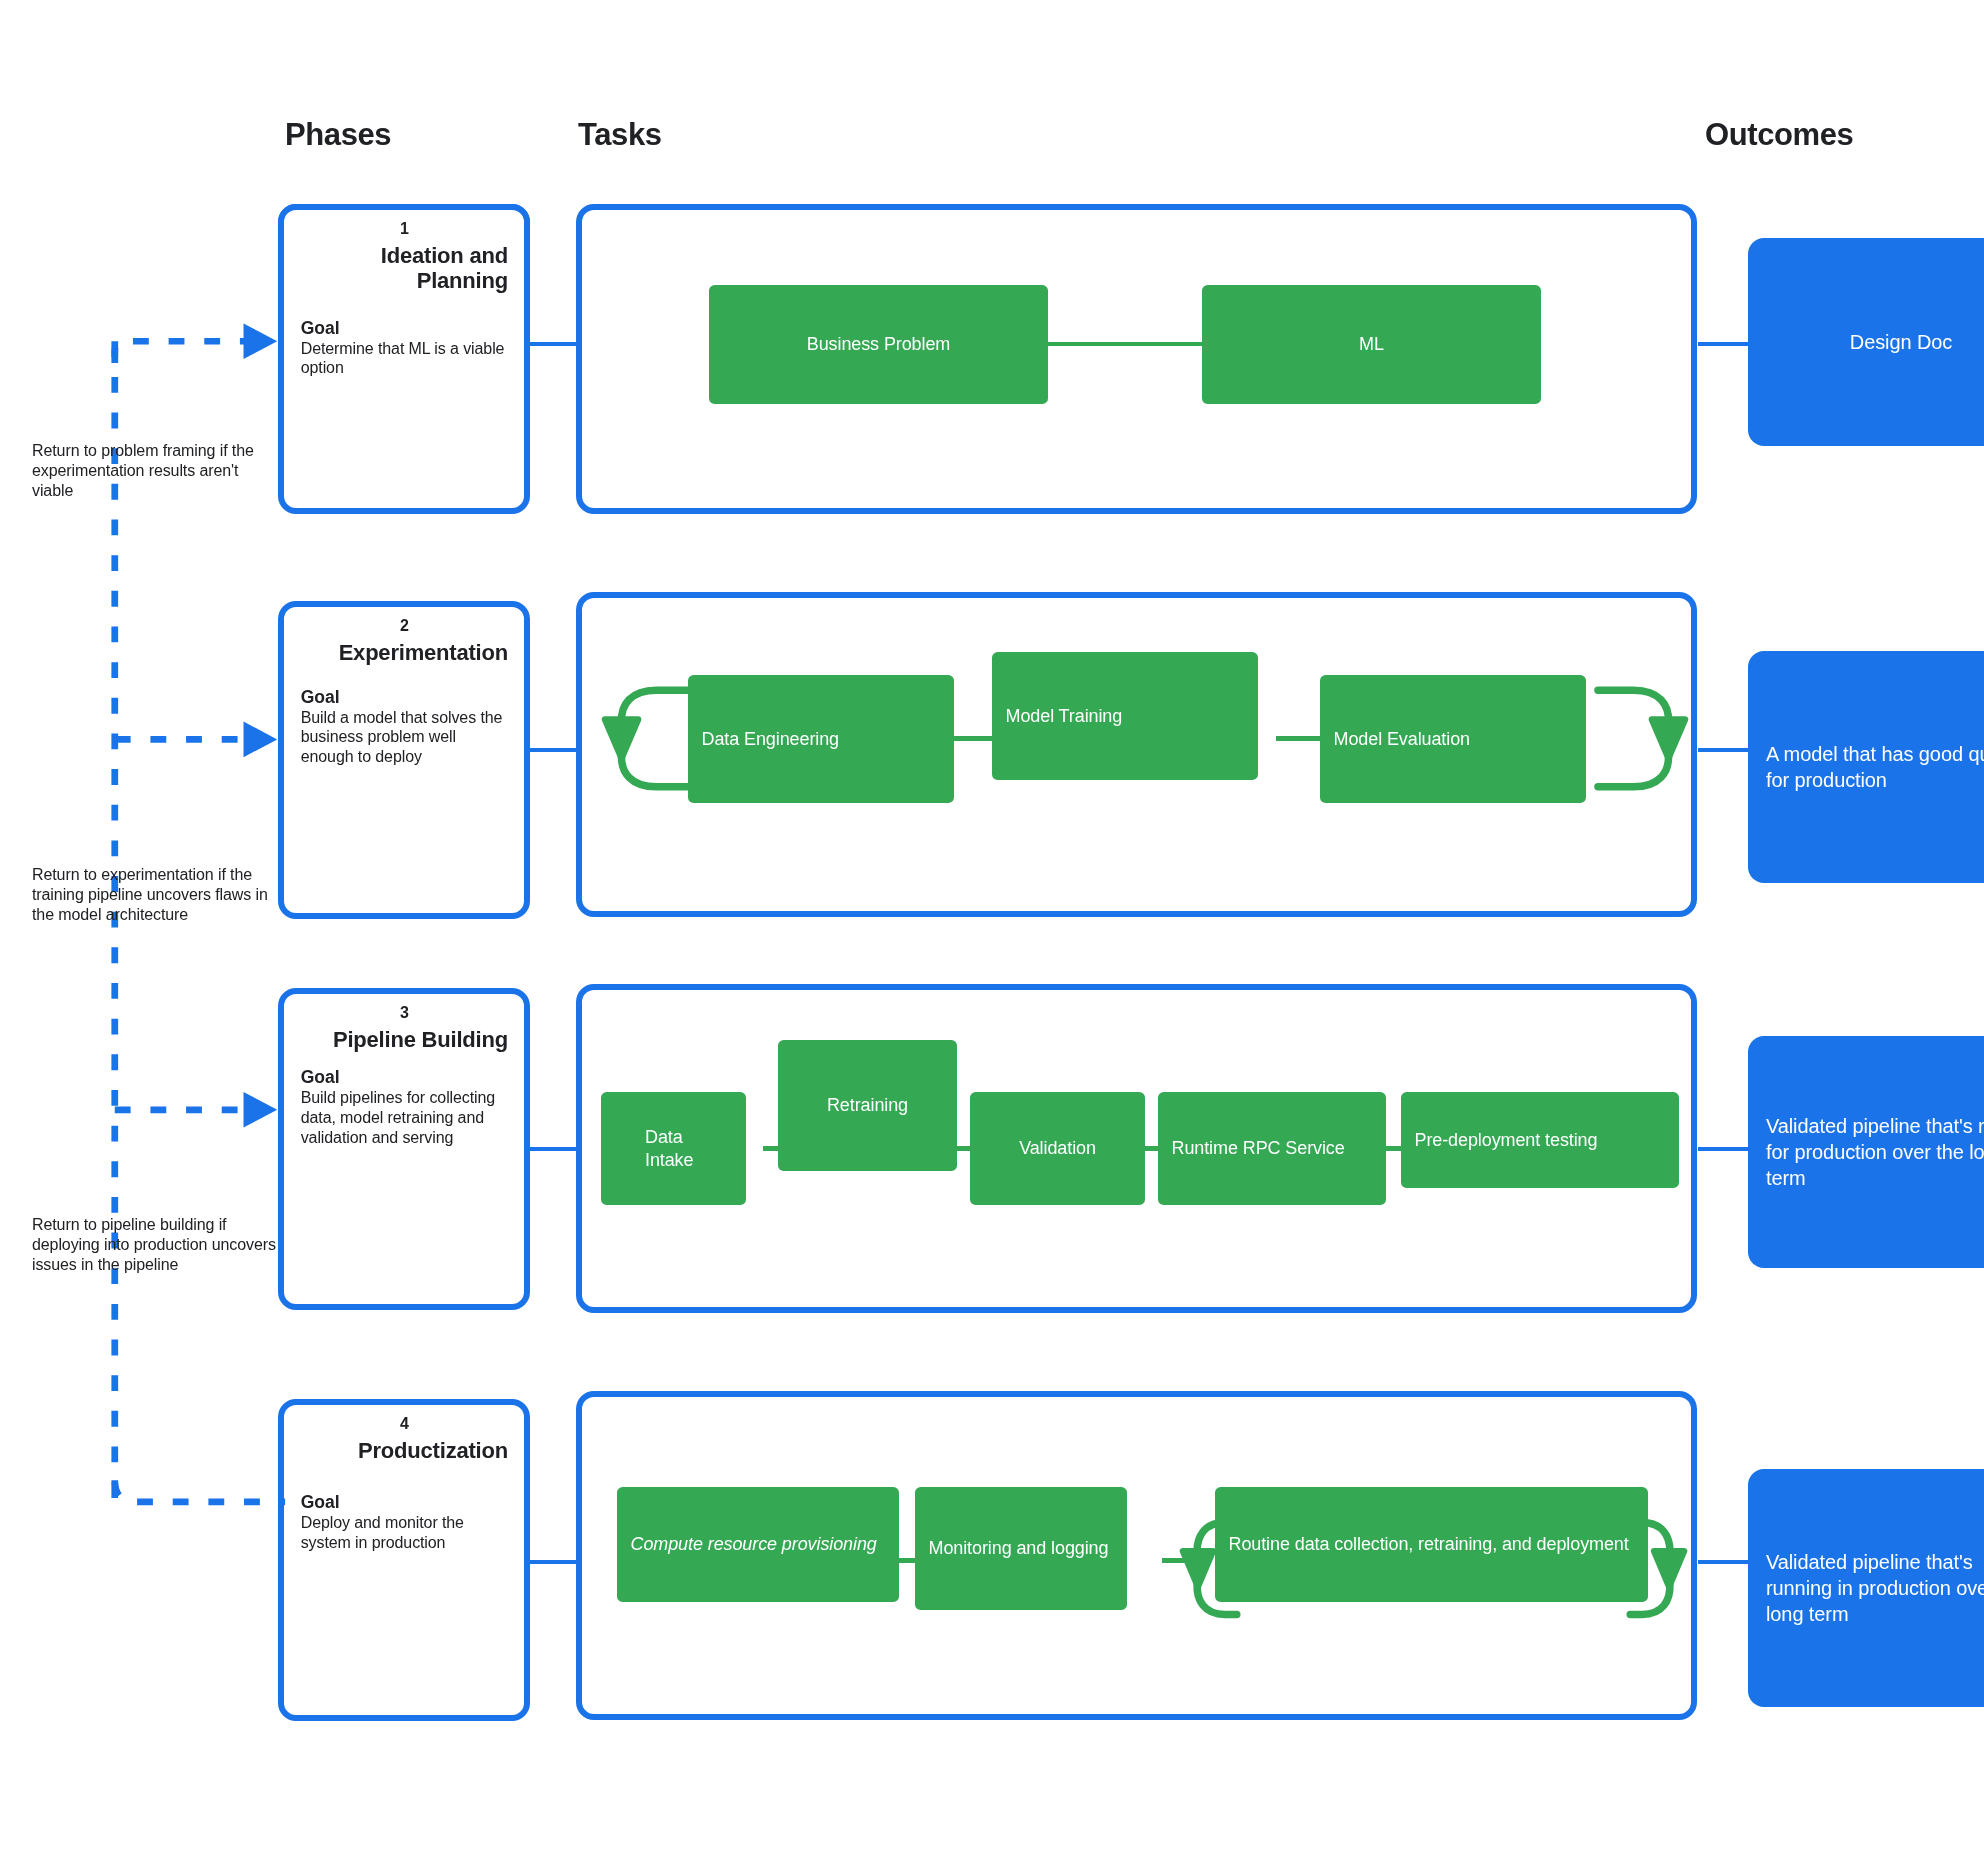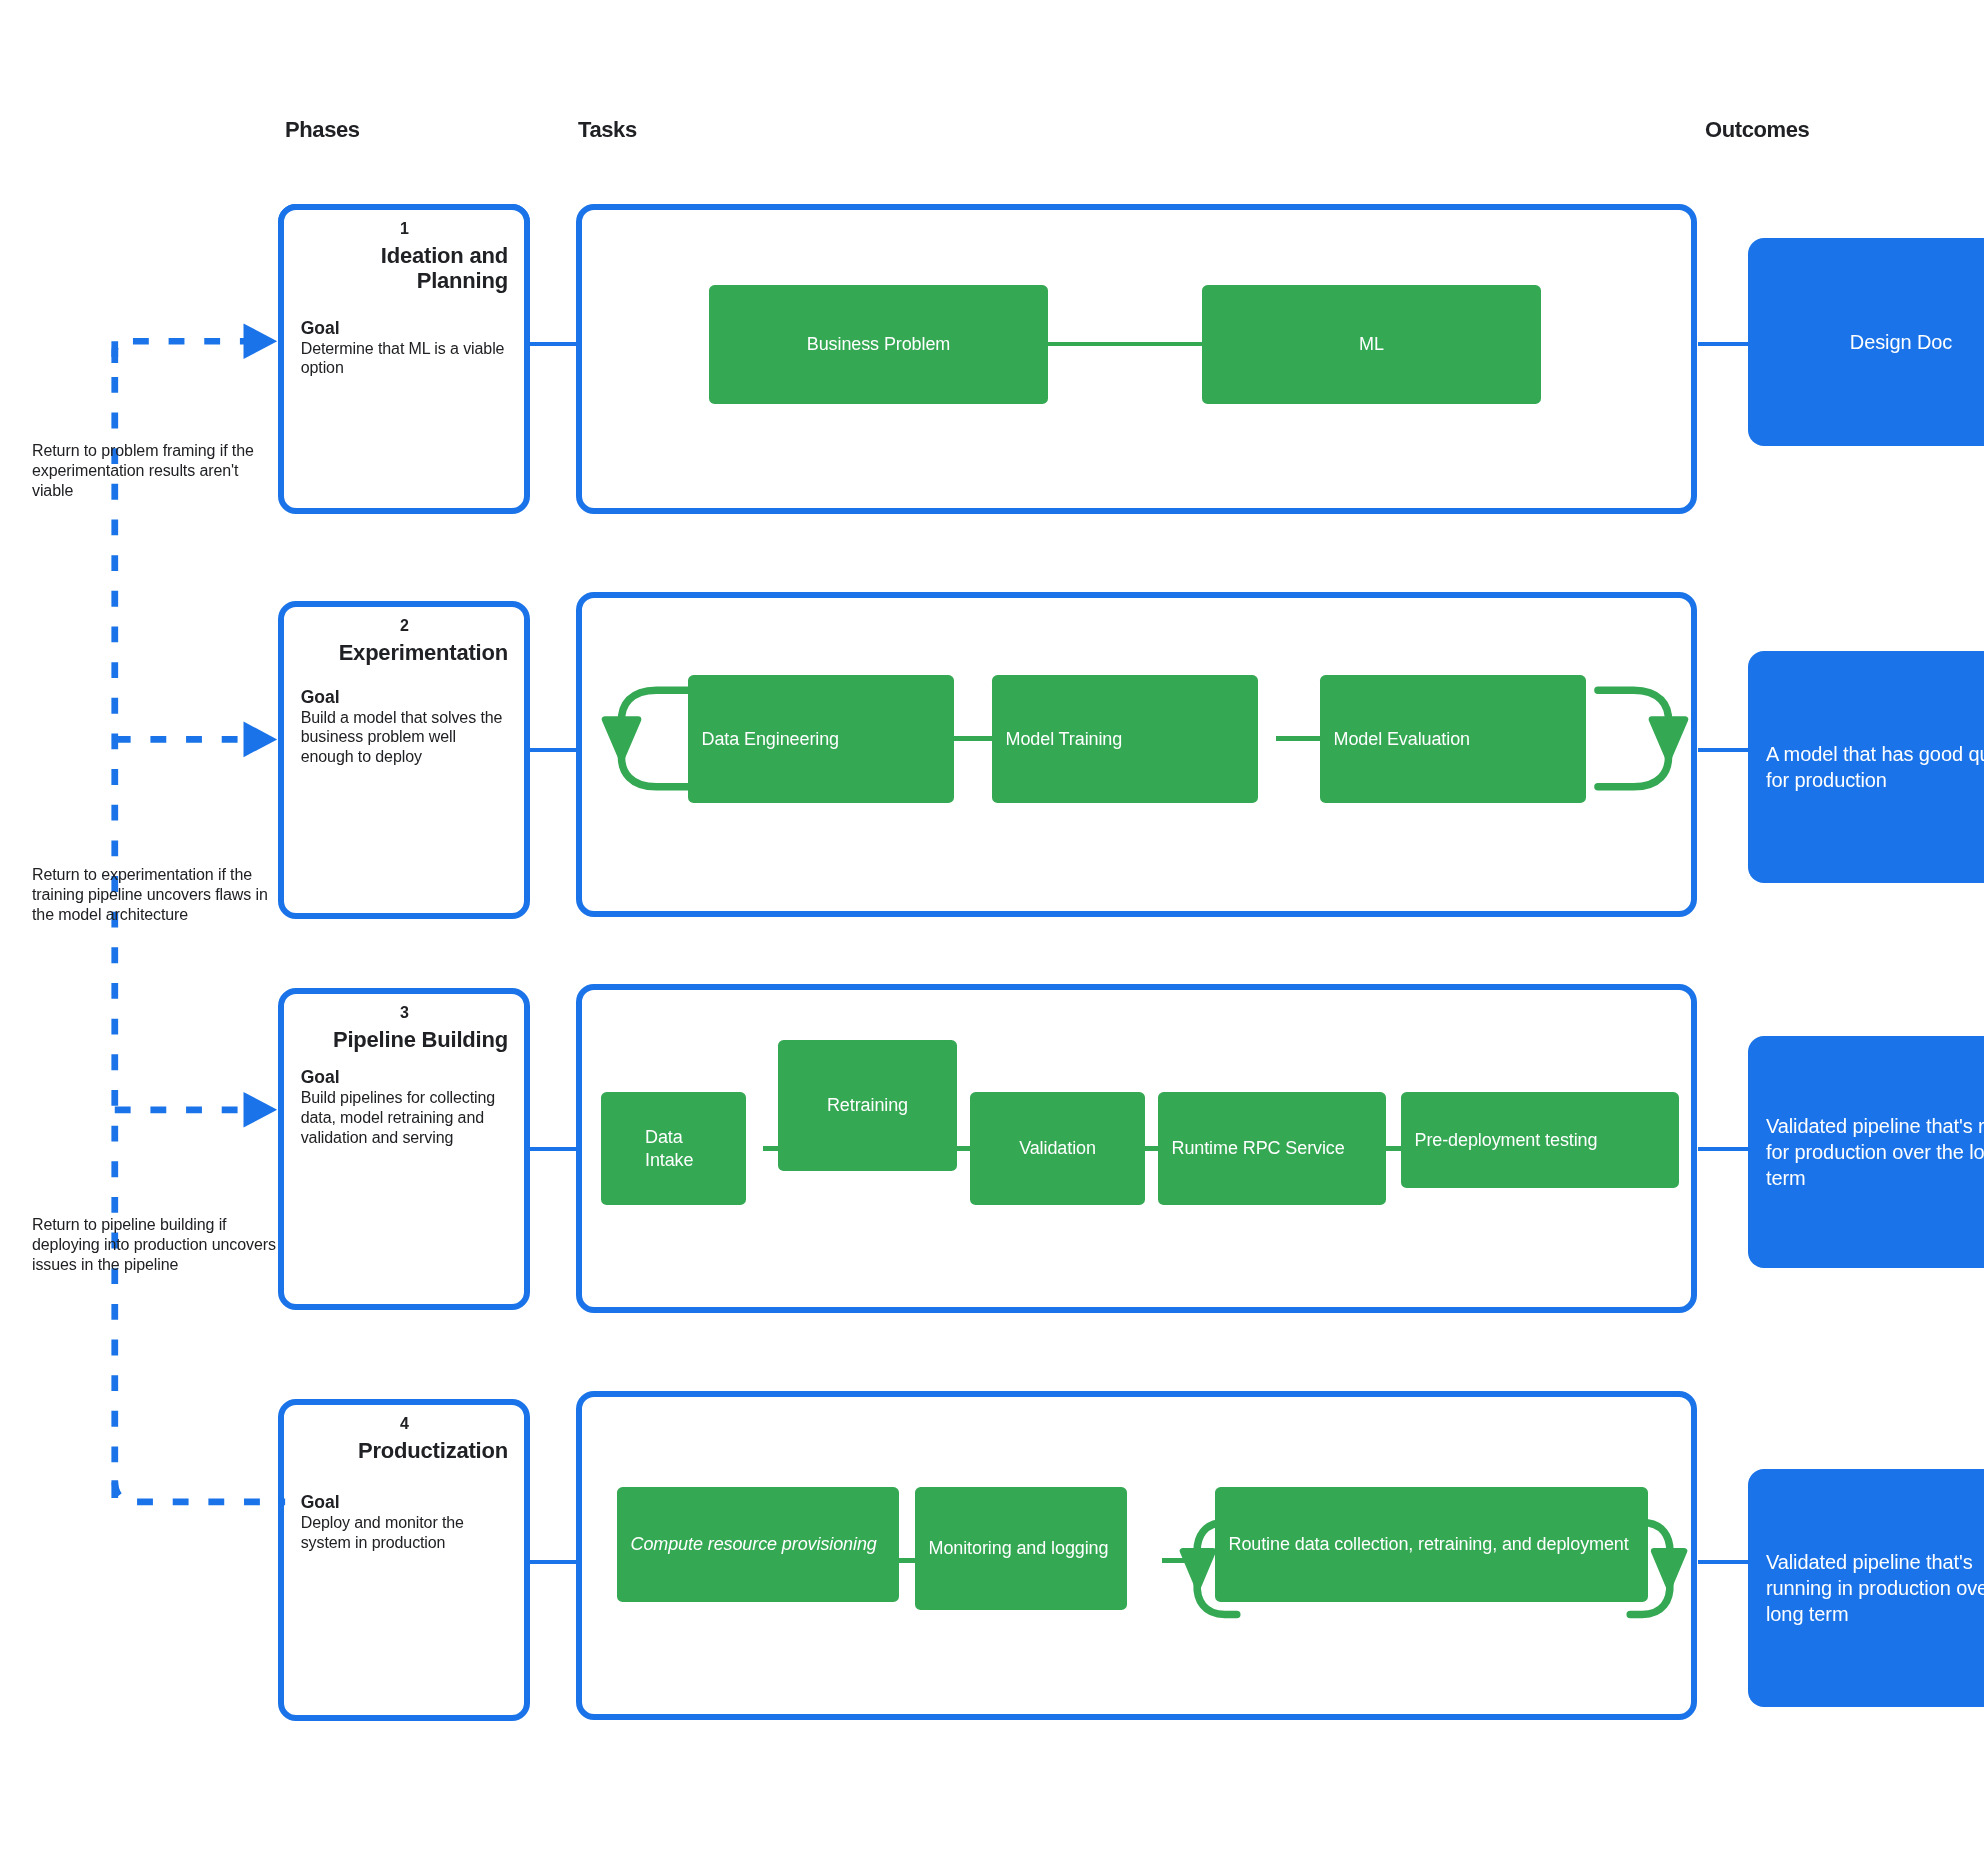--- a/index.html
+++ b/index.html
@@ -1,21 +1,21 @@
 <!DOCTYPE html>
 <html style="font-size:6.4px"><head>
 <meta charset="utf-8">
 <style>
   html,body{margin:0;padding:0;background:#fff;}
   body{width:2253px;height:1858px;position:relative;
        font-family:"Liberation Sans", sans-serif;color:#202124;overflow:hidden;}
   .abs{position:absolute;}
 
   
-  .col-header{font-size:22px;font-weight:700;letter-spacing:-0.4px;color:#202124;white-space:nowrap;}
+  .col-header{font-size:31px;font-weight:700;letter-spacing:-0.4px;color:#202124;white-space:nowrap;}
 
   
   .phase-card{box-sizing:border-box;border:6.4px solid #1a73e8;border-radius:18px;background:#fff;
               padding:10.3px 16px 10.3px 16.7px;}
   .phase-num{font-size:16px;font-weight:700;text-align:center;line-height:1.1;}
   .phase-title{font-size:22px;font-weight:700;text-align:right;line-height:1.12;letter-spacing:-0.2px;
                margin-top:6.4px;}
   .goal-label{font-size:17.5px;font-weight:700;line-height:1.2;}
   .goal-text{font-size:16px;font-weight:400;line-height:1.24;letter-spacing:-0.1px;}
 
@@ -92,21 +92,21 @@
 <svg class="abs" style="left:1594px;top:675px;width:99px;height:127px;" viewBox="0 0 250 320">
   <path d="M 10 38 L 100 38 C 165 38 190 75 188 118" fill="none" stroke="#34a853" stroke-width="19" stroke-linecap="round"></path>
   <path d="M 10 282 L 100 282 C 165 282 190 245 188 202" fill="none" stroke="#34a853" stroke-width="19" stroke-linecap="round"></path>
   <path d="M 230 112 L 146 112 L 188 210 Z" fill="#34a853" stroke="#34a853" stroke-width="16" stroke-linejoin="round"></path>
 </svg>
 
 <div class="abs green-link" style="left:949px;top:736px;width:48px;height:4.8px;"></div>
 <div class="abs green-link" style="left:1276px;top:736px;width:48px;height:4.8px;"></div>
 
 <div class="abs step" style="left:688px;top:675px;width:266px;height:128px;">Data Engineering</div>
-<div class="abs step" style="left:992px;top:675px;width:266px;height:128px;">Model Training</div>
+<div class="abs step" style="left:992px;top:652px;width:266px;height:128px;">Model Training</div>
 <div class="abs step" style="left:1320px;top:675px;width:266px;height:128px;">Model Evaluation</div>
 
 <div class="abs blue-stub" style="left:1698px;top:748px;width:54px;height:4.4px;"></div>
 <div class="abs outcome" style="left:1748px;top:651px;width:308px;height:232px;">A model that has good quality for production</div>
 
 <div class="abs phase-card" style="left:278px;top:988px;width:252px;height:322px;">
   <div class="phase-num">3</div>
   <div class="phase-title">Pipeline Building</div>
   <div style="margin-top:14.3px;">
     <div class="goal-label">Goal</div>

